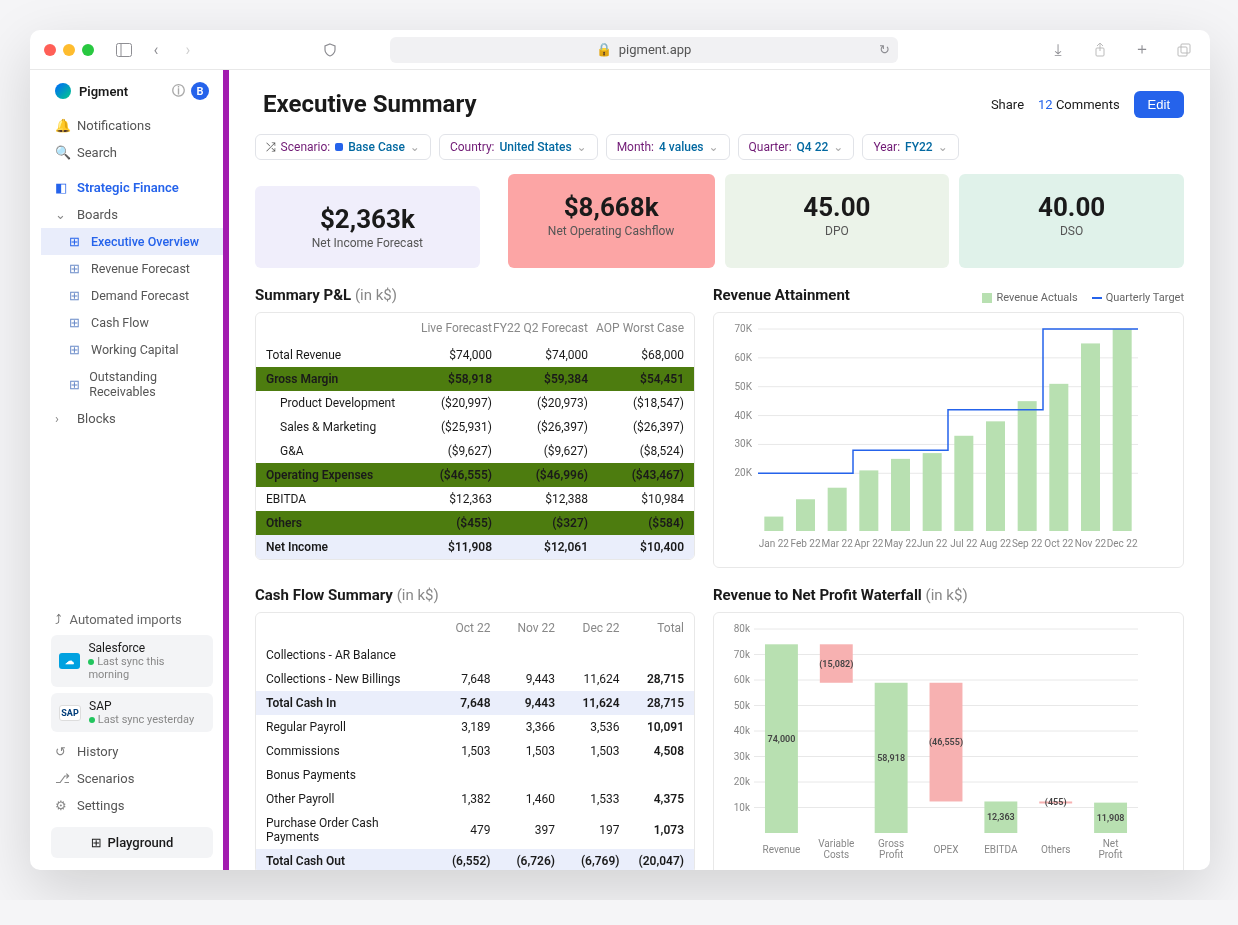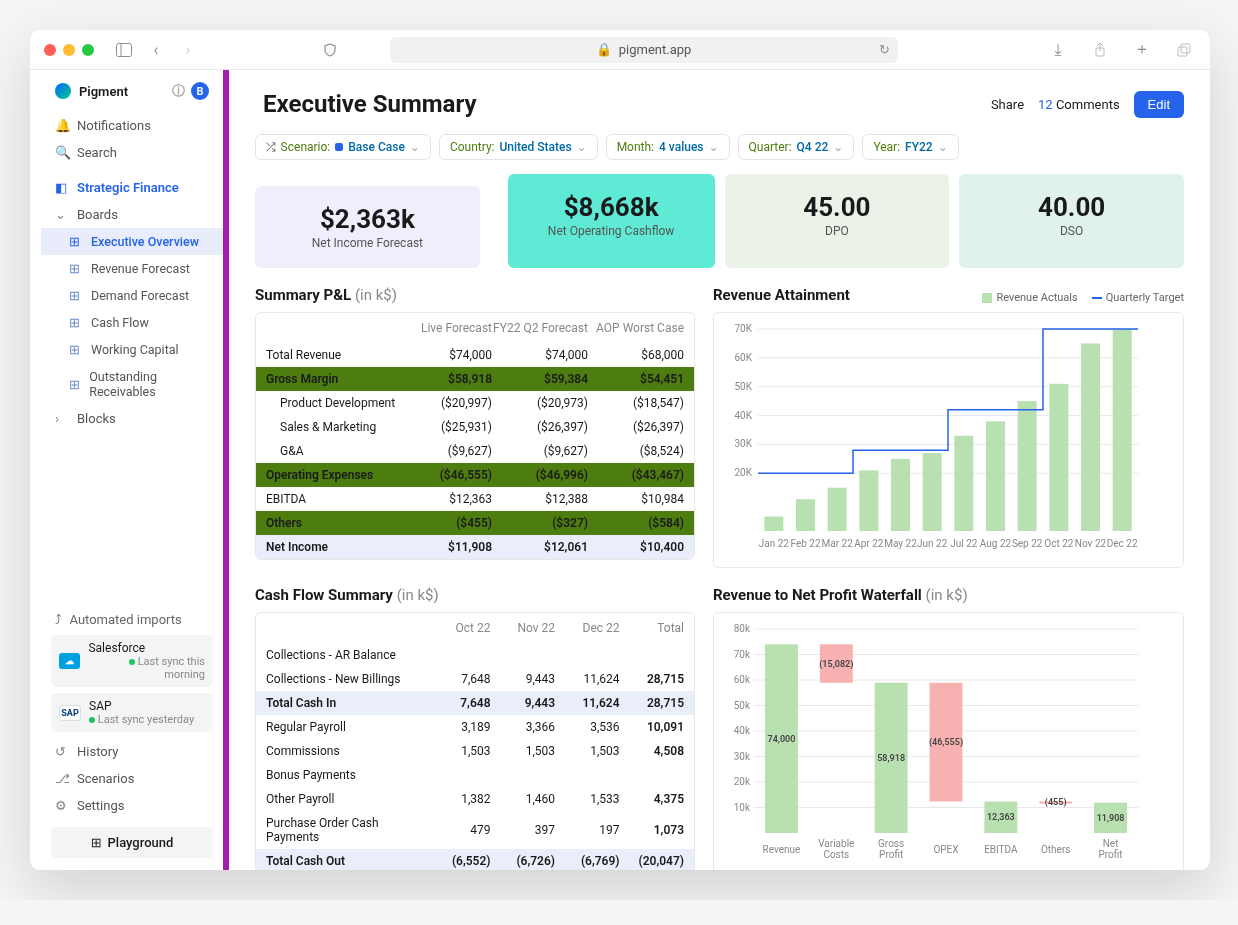--- a/index.html
+++ b/index.html
@@ -24,39 +24,39 @@
 .sb-item.l2 { padding-left: 28px; font-size:12.5px;}
 .sb-item.active-ws { color: #2563eb; font-weight: 500; }
 .sb-item.active-ws .ic { color:#2563eb;}
 .sb-item.selected { background: #e9edfb; color: #2563eb; border-radius:0; font-weight:500;}
 .sb-item .ic { width: 14px; color: #888; font-size:13px; display:inline-flex;}
 .sb-spacer { flex: 1; }
 .sb-import { padding: 8px 14px; display:flex; gap:8px; align-items:center; color:#666;}
 .sync-card { margin: 0 10px 6px; background: #f3f4f6; border-radius: 6px; padding: 6px 8px; display:flex; gap:8px; align-items:center;}
 .sync-card .logo { width:22px; height:16px; border-radius:3px; display:flex;align-items:center;justify-content:center; font-size:9px; font-weight:700; color:#fff;}
 .sync-card .logo.sf{background:#00a1e0;} .sync-card .logo.sap{background:#fff;border:1px solid #ddd;color:#003d7a;}
-.sync-card .txt{font-size:12px;} .sync-card .sub{font-size:11px;color:#888;text-align:right;}
+.sync-card .txt{font-size:12px;} .sync-card .sub{font-size:11px;color:#888;}
 .sync-card .dot{width:6px;height:6px;background:#22c55e;display:inline-block;border-radius:50%;}
 .playground { margin:8px 10px 12px; background:#f3f4f6; border-radius:6px; padding:8px; text-align:center; font-size:13px; font-weight:500; display:flex;gap:6px;align-items:center;justify-content:center;}
 .main { flex: 1; padding: 20px 26px; overflow-y: auto; }
 .page-header { display: flex; align-items: center; margin-bottom: 16px; margin-left: 8px; }
 .page-header h1 { font-size: 24px; font-weight: 700; }
 .ph-right { margin-left: auto; display: flex; gap: 14px; align-items: center; font-size: 13px; }
 .btn-primary { background: #2563eb; color: #fff; border: none; padding: 6px 14px; border-radius: 6px; font-size: 13px; cursor: pointer; font-weight:500;}
 .comments-n{color:#2563eb;}
 .filters { display: flex; gap: 8px; margin-bottom: 14px; }
 .pill { border: 1px solid #e1e3e8; border-radius: 6px; padding: 5px 10px; font-size: 12px; display: flex; align-items: center; gap: 5px; color: #555; cursor:pointer;}
-.pill .lbl { color: #4d7c0f; }
+.pill .lbl { color: #701a75; }
 .pill .val { color: #0369a1; font-weight: 500; }
 .pill .sq { width:8px; height:8px; background:#2563eb; border-radius:2px;}
 .kpis { display: grid; grid-template-columns: repeat(4,1fr); gap: 10px; margin-bottom: 18px; }
 .kpi { border-radius: 6px; padding: 18px 10px; text-align: center; }
 .kpi .v { font-size: 26px; font-weight: 700; }
 .kpi .l { font-size: 12px; color: #555; margin-top: 2px; }
-.kpi.c0{background:#f0eefb;margin-top:12px;} .kpi.c1{background:#5eead4;margin-left:18px;} .kpi.c2{background:#ebf3e9;} .kpi.c3{background:#e0f2ea;}
+.kpi.c0{background:#f0eefb;margin-top:12px;} .kpi.c1{background:#fca5a5;margin-left:18px;} .kpi.c2{background:#ebf3e9;} .kpi.c3{background:#e0f2ea;}
 .grid2 { display: grid; grid-template-columns: 440px 1fr; gap: 18px; margin-bottom:18px; align-items:start;}
 .section-title { font-size: 15px; font-weight: 700; margin-bottom: 8px; }
 .section-title .unit { font-weight: 400; color: #888; }
 .tbl { border: 1px solid #e8e8e8; border-radius: 6px; overflow: hidden; font-size: 12px; }
 .tbl .row { display: grid; padding: 5px 10px; align-items: center; }
 .tbl.t1 .row { grid-template-columns: 130px 1fr 1fr 1fr; }
 .tbl.t2 .row { grid-template-columns: 160px 1fr 1fr 1fr 1fr; }
 .tbl .row > span:not(:first-child) { text-align: right; }
 .tbl .hdr { color: #888; padding:8px 10px;}
 .tbl .row.hl { background: #4d7c0f; font-weight: 600; }

